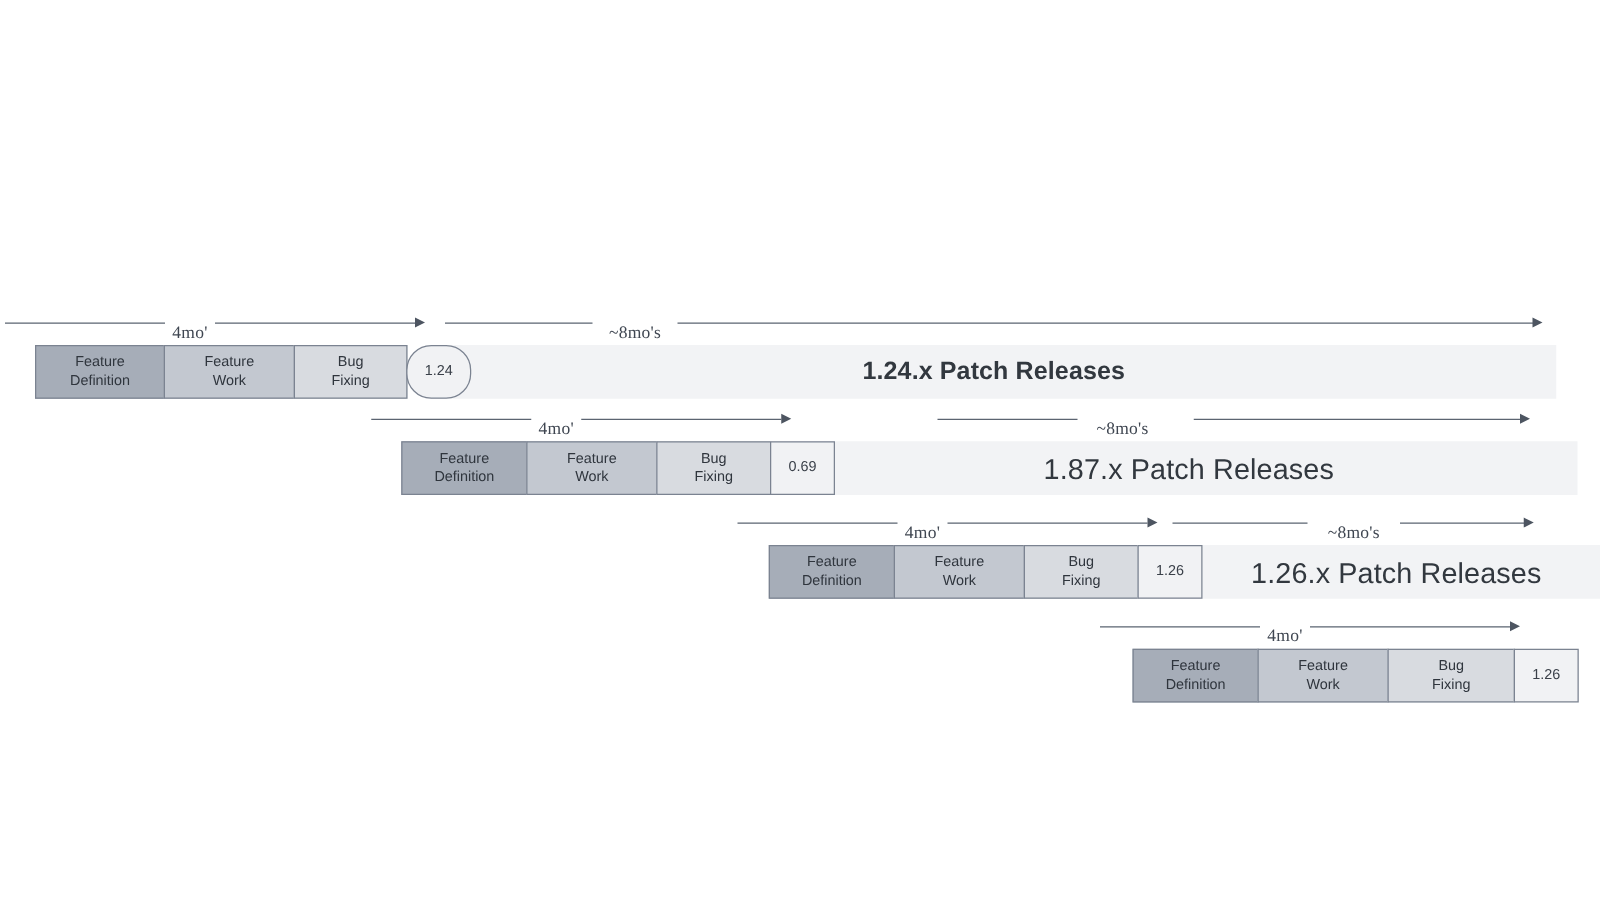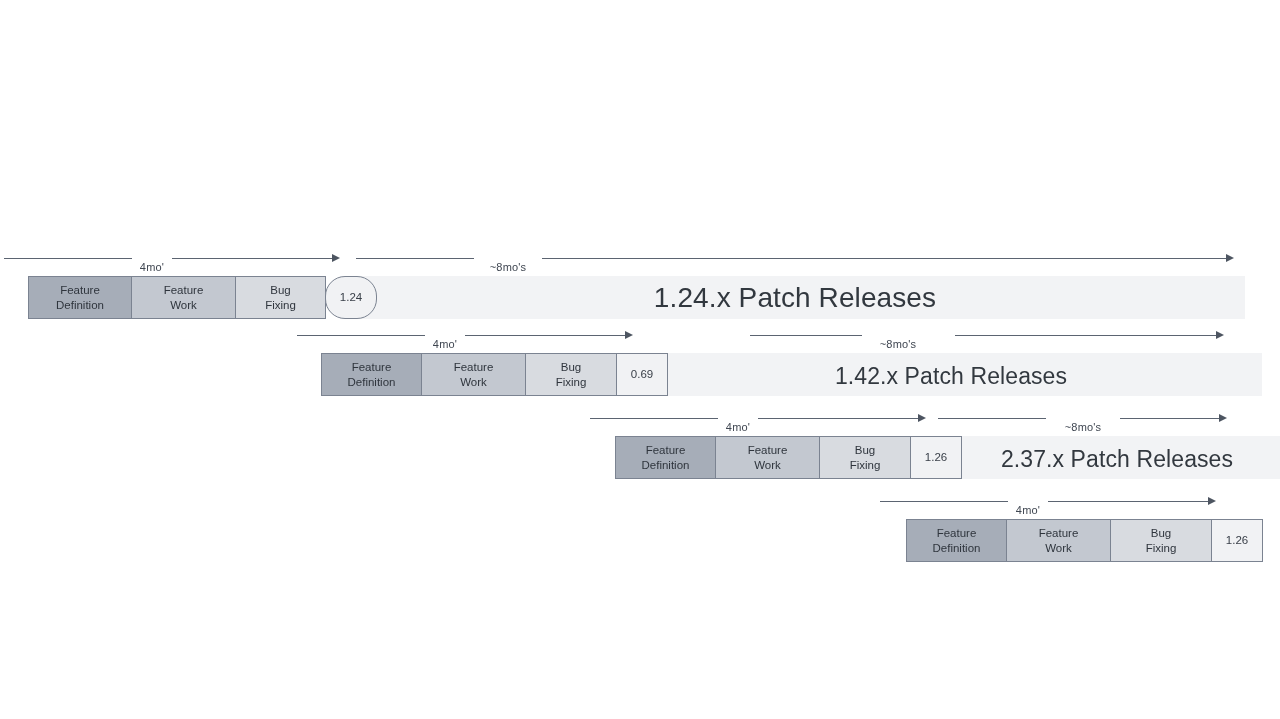--- a/index.html
+++ b/index.html
@@ -86,36 +86,37 @@
   .arrow-head {
     position: absolute;
     width: 0;
     height: 0;
     border-top: 4px solid transparent;
     border-bottom: 4px solid transparent;
     border-left: 8px solid #4d5561;
   }
   .arrow-label {
     position: absolute;
-    font-size: 11px;
+    font-size: 14px;
     color: #3f4651;
     white-space: nowrap;
     transform: translate(-50%, -50%);
     letter-spacing: 0.2px;
+    font-family: Liberation Serif, serif;
   }
 </style>
 </head>
 <body>
 
 <div id="diagram">
 
   <div class="release-row">
 
     <div class="patch-band" style="left:340px; top:276px; width:905px; height:43px;"></div>
-    <div class="patch-band-label" style="left:795px; top:298px; font-size:28px;">1.24.x Patch Releases</div>
+    <div class="patch-band-label" style="left:795px; top:298px; font-size:20px;font-weight:bold;">1.24.x Patch Releases</div>
 
     <div class="arrow-line" style="left:4px; top:258px; width:128px;"></div>
     <div class="arrow-label" style="left:152px; top:267px;">4mo'</div>
     <div class="arrow-line" style="left:172px; top:258px; width:160px;"></div>
     <div class="arrow-head" style="left:332px; top:254px;"></div>
 
     <div class="arrow-line" style="left:356px; top:258px; width:118px;"></div>
     <div class="arrow-label" style="left:508px; top:267px;">~8mo's</div>
     <div class="arrow-line" style="left:542px; top:258px; width:686px;"></div>
     <div class="arrow-head" style="left:1226px; top:254px;"></div>
@@ -135,21 +136,21 @@
       </div>
       <div class="phase-box shade-4 version-box" style="width:52px;border-radius:20px;">
         <span class="ln">1.24</span>
       </div>
     </div>
   </div>
 
   <div class="release-row">
 
     <div class="patch-band" style="left:633px; top:353px; width:629px; height:43px;"></div>
-    <div class="patch-band-label" style="left:951px; top:376px; font-size:23px;">1.42.x Patch Releases</div>
+    <div class="patch-band-label" style="left:951px; top:376px; font-size:23px;">1.87.x Patch Releases</div>
 
     <div class="arrow-line" style="left:297px; top:335px; width:128px;"></div>
     <div class="arrow-label" style="left:445px; top:344px;">4mo'</div>
     <div class="arrow-line" style="left:465px; top:335px; width:160px;"></div>
     <div class="arrow-head" style="left:625px; top:331px;"></div>
 
     <div class="arrow-line" style="left:750px; top:335px; width:112px;"></div>
     <div class="arrow-label" style="left:898px; top:344px;">~8mo's</div>
     <div class="arrow-line" style="left:955px; top:335px; width:263px;"></div>
     <div class="arrow-head" style="left:1216px; top:331px;"></div>
@@ -169,21 +170,21 @@
       </div>
       <div class="phase-box shade-4 version-box" style="width:52px;">
         <span class="ln">0.69</span>
       </div>
     </div>
   </div>
 
   <div class="release-row">
 
     <div class="patch-band" style="left:928px; top:436px; width:352px; height:43px;"></div>
-    <div class="patch-band-label" style="left:1117px; top:459px; font-size:23px;">2.37.x Patch Releases</div>
+    <div class="patch-band-label" style="left:1117px; top:459px; font-size:23px;">1.26.x Patch Releases</div>
 
     <div class="arrow-line" style="left:590px; top:418px; width:128px;"></div>
     <div class="arrow-label" style="left:738px; top:427px;">4mo'</div>
     <div class="arrow-line" style="left:758px; top:418px; width:160px;"></div>
     <div class="arrow-head" style="left:918px; top:414px;"></div>
 
     <div class="arrow-line" style="left:938px; top:418px; width:108px;"></div>
     <div class="arrow-label" style="left:1083px; top:427px;">~8mo's</div>
     <div class="arrow-line" style="left:1120px; top:418px; width:101px;"></div>
     <div class="arrow-head" style="left:1219px; top:414px;"></div>

